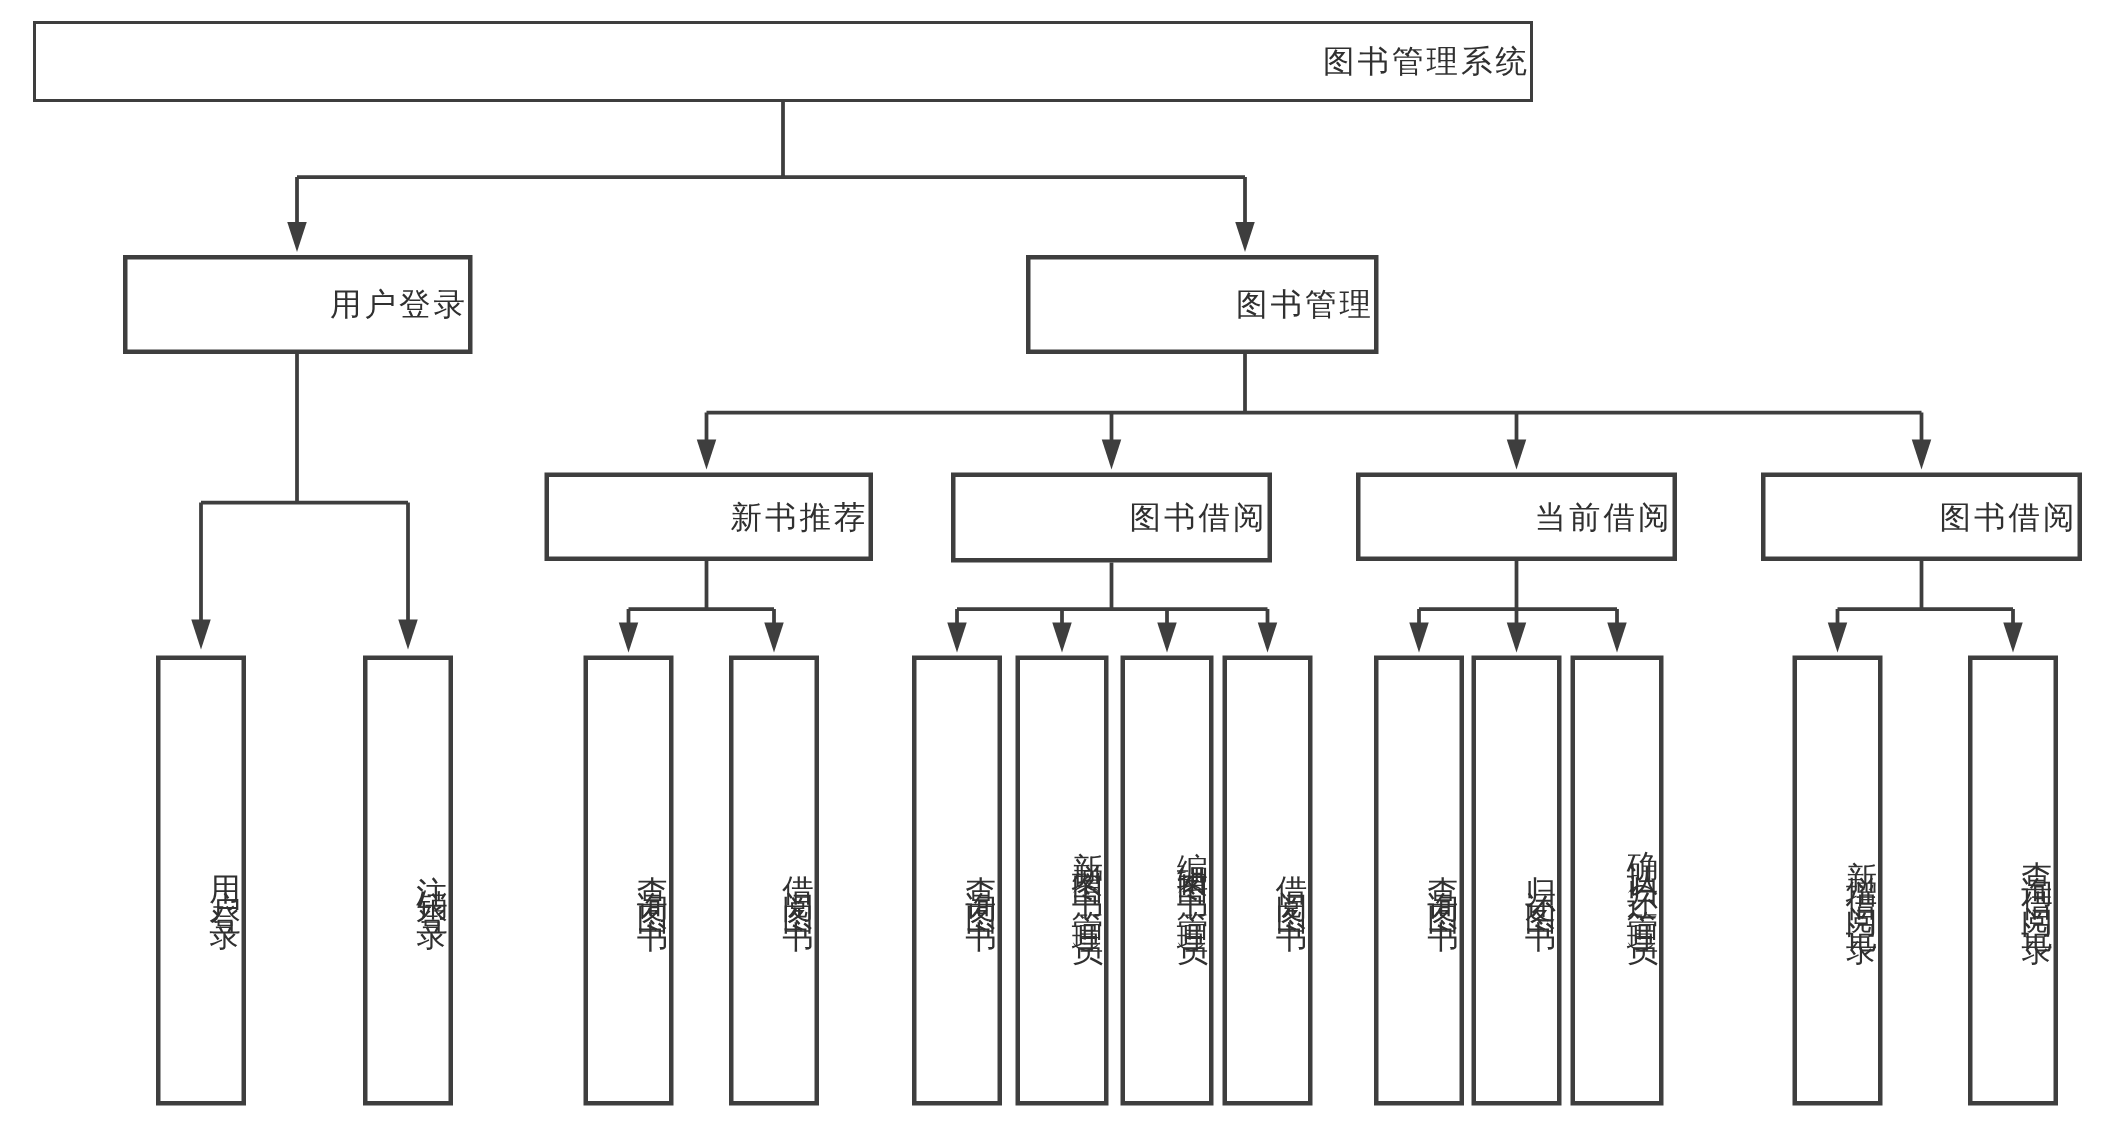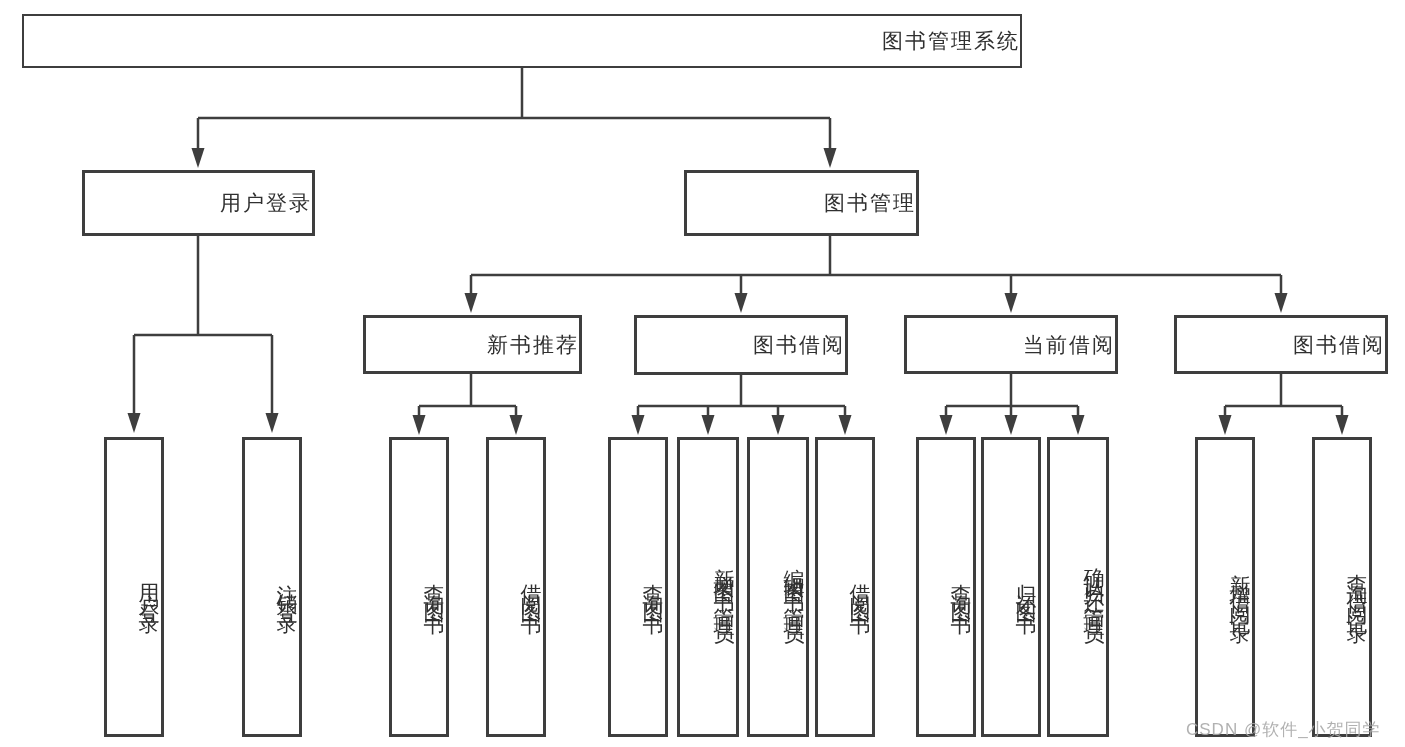--- a/index.html
+++ b/index.html
@@ -157,15 +157,14 @@
     <span class="sp9">确认归还（管理员）</span>
   </div>
 
   <div class="box v" style="left:1195px;top:437px;width:60px;height:300px">
     <span>新增借阅记录</span>
   </div>
   <div class="box v" style="left:1312px;top:437px;width:60px;height:300px">
     <span>查询借阅记录</span>
   </div>
 
-  <div class="watermark">CSDN @软件_小贺同学</div>
 
 </div>
 
 </body></html>

